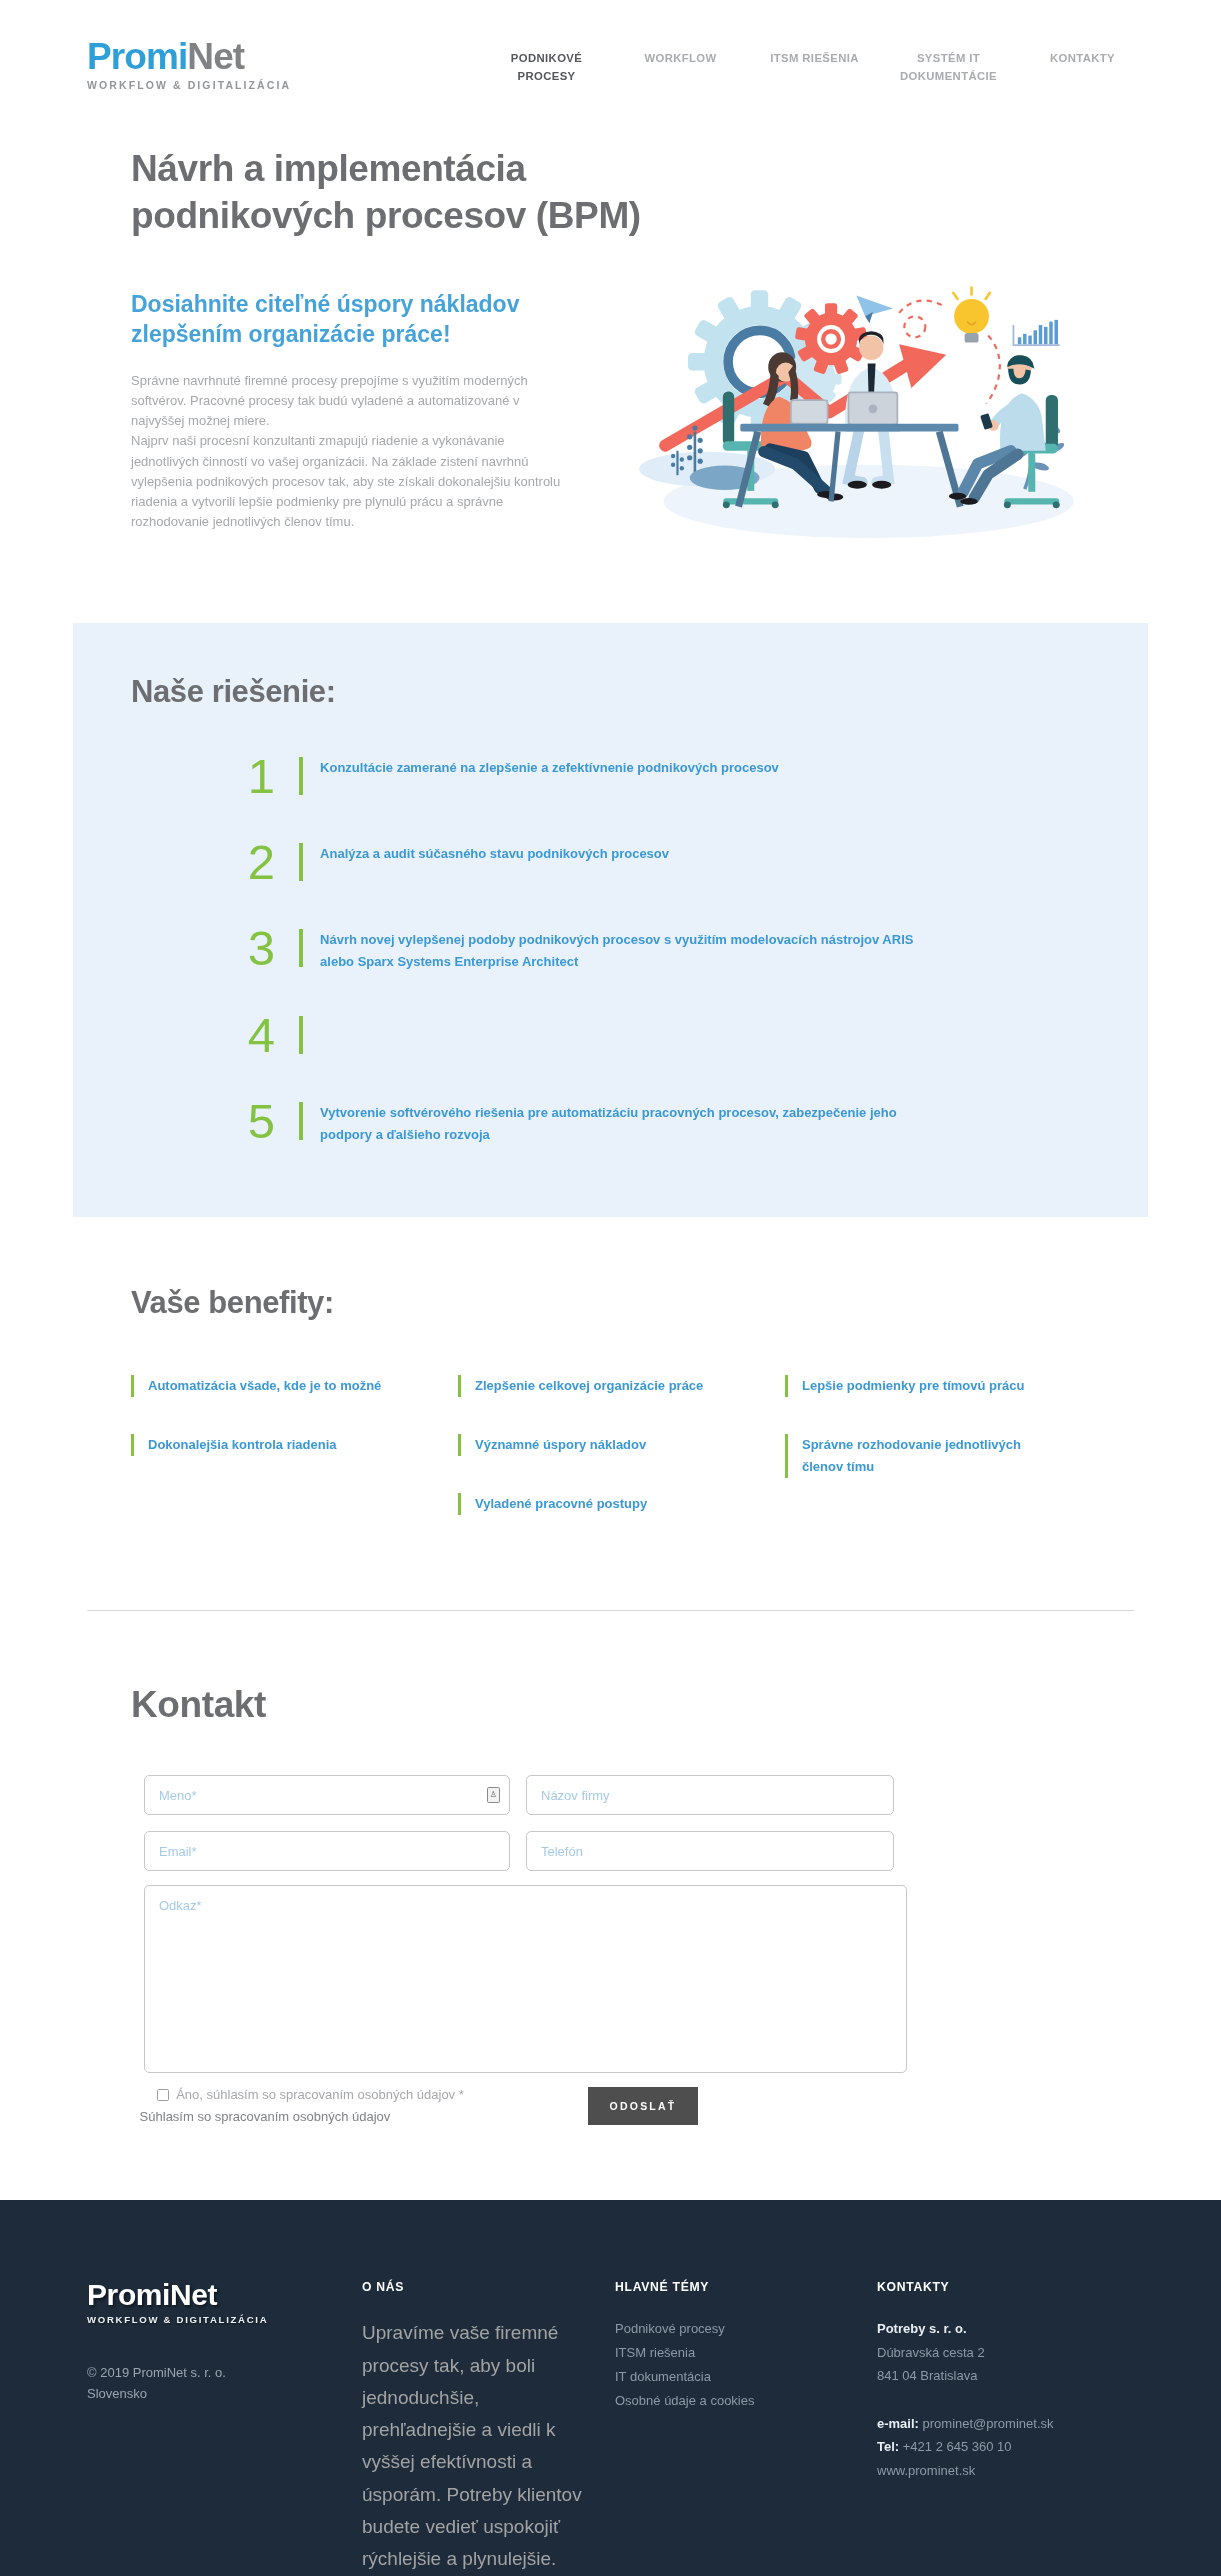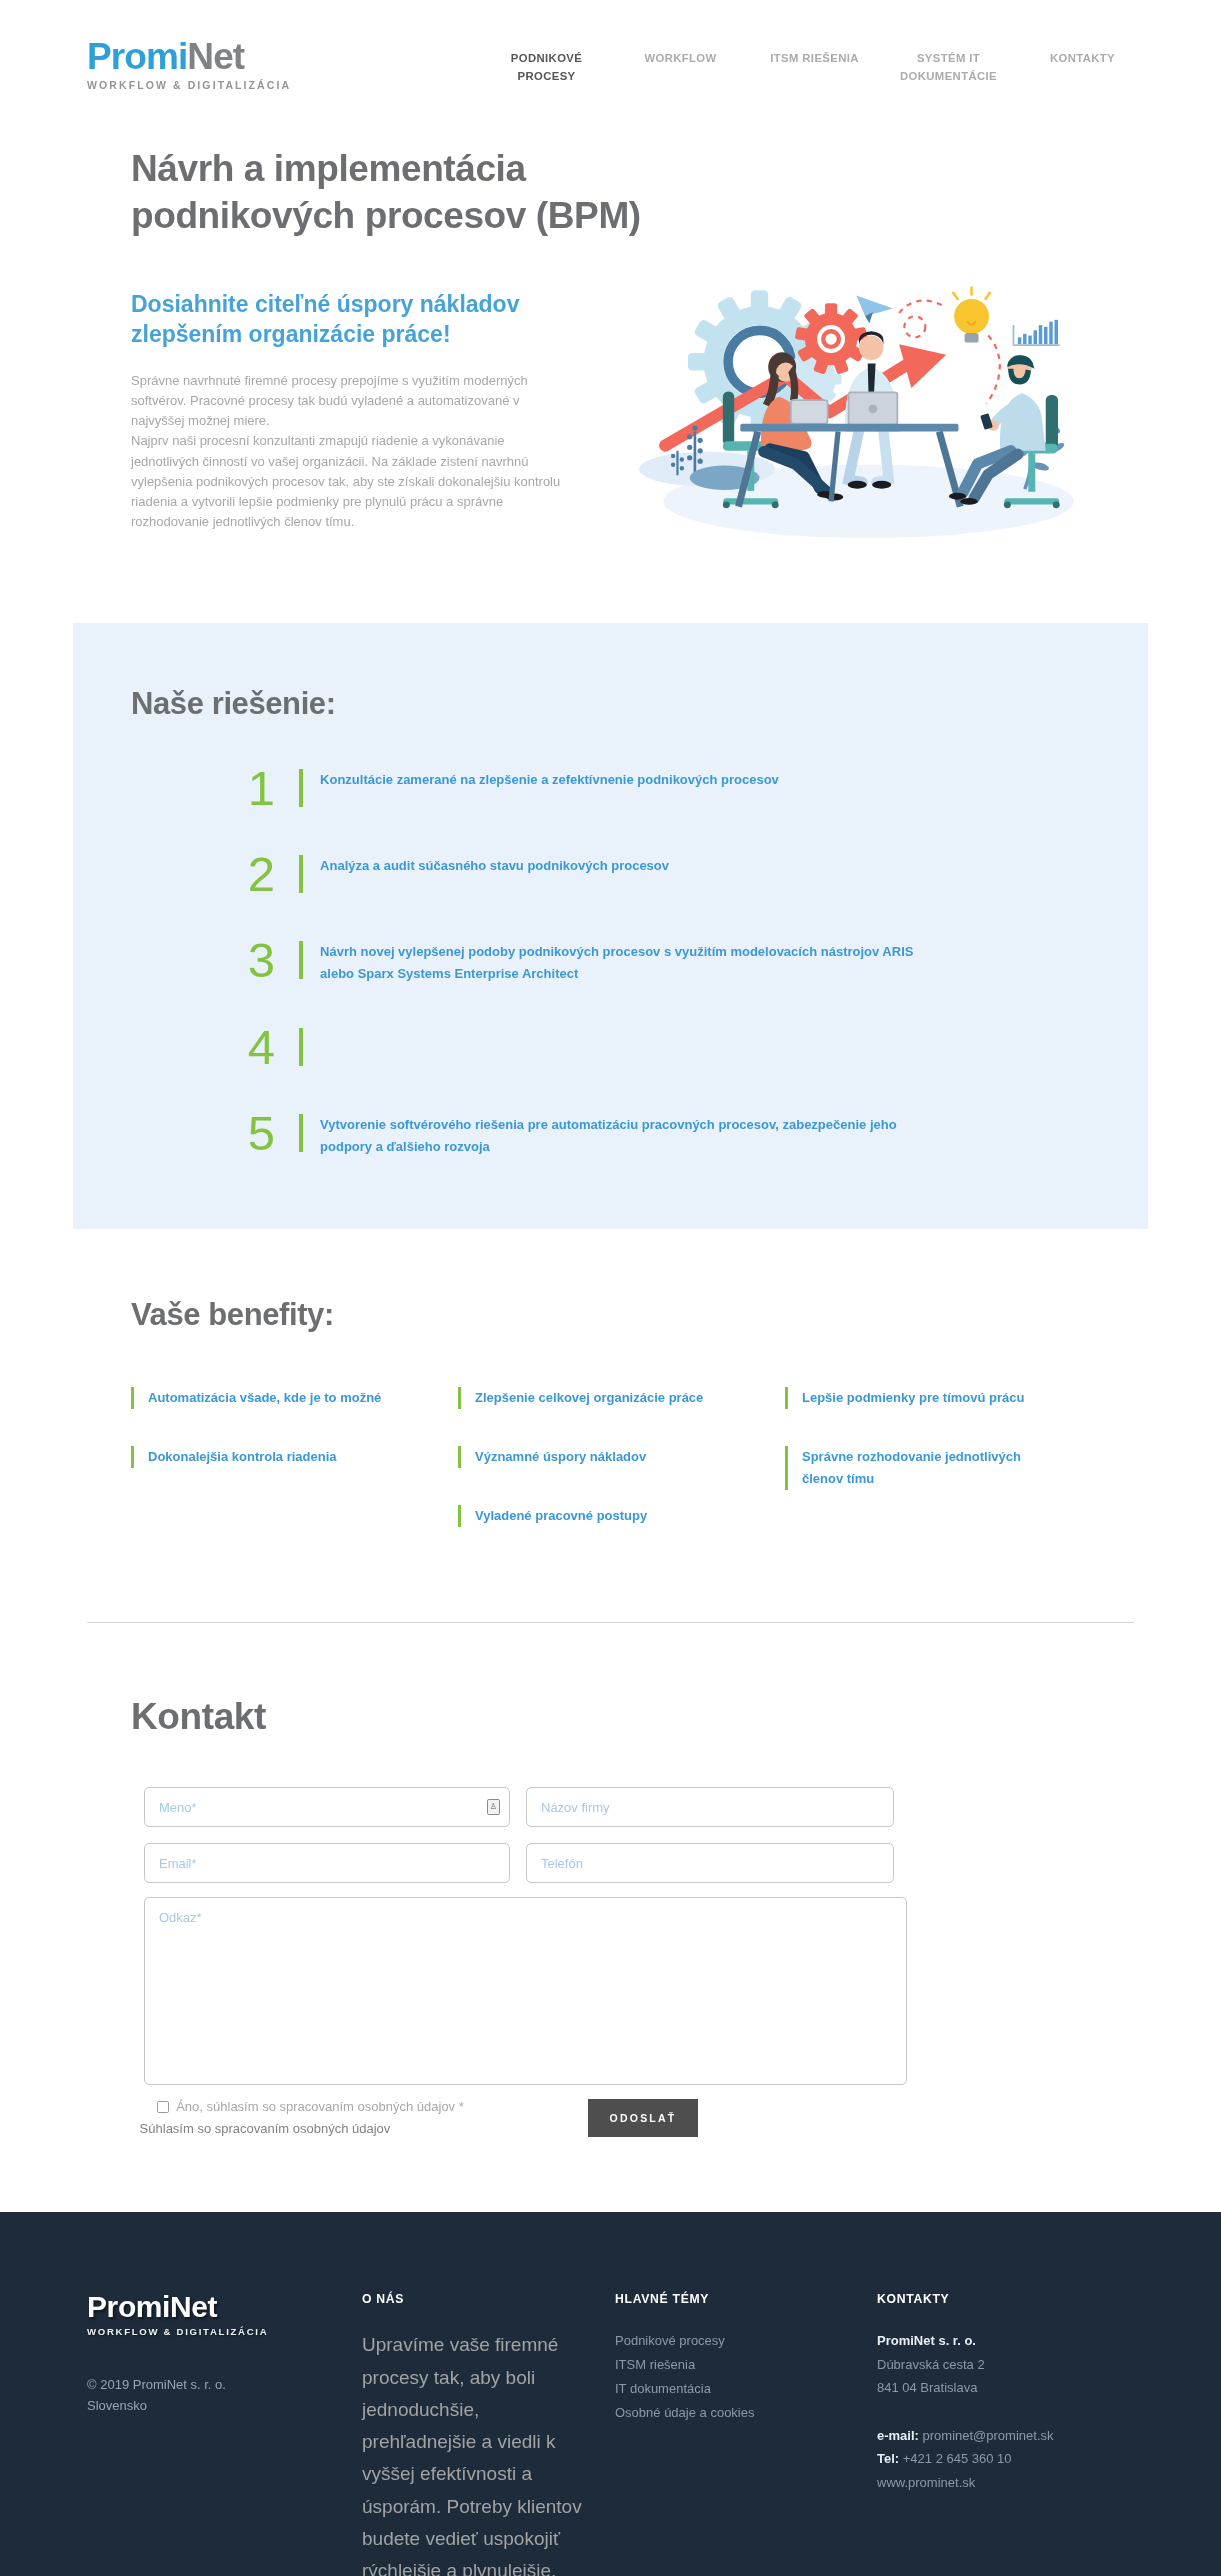--- a/index.html
+++ b/index.html
@@ -27,21 +27,21 @@
   .hero h1 { font-size:37px; line-height:1.28; font-weight:bold; color:#6d6e71; max-width:558px; letter-spacing:-0.4px; }
   .hero-cols { display:flex; margin-top:51px; }
   .hero-left { width:454px; flex:none; }
   .hero-left h2 { font-size:23px; line-height:1.3; font-weight:bold; color:#45a3d9; max-width:410px; }
   .hero-left p { font-size:13px; line-height:1.55; color:#a6a8ab; margin-top:21px; max-width:441px; }
   .hero-left p + p { margin-top:0; }
   .hero-illustration { width:489px; flex:none; margin-left:26px; margin-top:-26px; }
 
   
   .solution { width:1075px; margin:68px auto 0; background:#e9f2fb; padding:51px 58px 70px; }
-  .solution h2 { font-size:31px; font-weight:bold; color:#6d6e71; letter-spacing:-0.4px;margin-top:12px; }
+  .solution h2 { font-size:31px; font-weight:bold; color:#6d6e71; letter-spacing:-0.4px; }
   .solution-items { margin-top:42px; padding-left:105px; }
   .solution-item { display:flex; align-items:flex-start; margin-bottom:37px; }
   .solution-item:last-child { margin-bottom:0; }
   .solution-num { width:51px; text-align:center; font-size:49px; line-height:1; color:#84c341; font-weight:400; flex:none; }
   .solution-bar { width:3.5px; height:38px; background:#84c341; margin:5.2px 17.4px 0 12.2px; flex:none; }
   .solution-text { font-size:13px; font-weight:bold; color:#3b98d4; line-height:1.75; max-width:602px; padding-top:4.4px; }
 
   
   .benefits { padding:68px 0 0 44px; }
   .benefits h2 { font-size:31px; font-weight:bold; color:#6d6e71; letter-spacing:-0.4px; }
@@ -438,21 +438,21 @@
       <h4>HLAVNÉ TÉMY</h4>
       <div class="f-links">
         <a>Podnikové procesy</a>
         <a>ITSM riešenia</a>
         <a>IT dokumentácia</a>
         <a>Osobné údaje a cookies</a>
       </div>
     </div>
     <div class="f-col f-col-contacts">
       <h4>KONTAKTY</h4>
-      <div class="f-company">PromiNet s. r. o.</div>
+      <div class="f-company">Potreby s. r. o.</div>
       <div class="f-addr">Dúbravská cesta 2</div>
       <div class="f-addr">841 04 Bratislava</div>
       <div class="f-contact-lines">
         <div><span class="f-label">e-mail:</span> <a class="f-site">prominet@prominet.sk</a></div>
         <div><span class="f-label">Tel:</span> <span>+421 2 645 360 10</span></div>
         <div><a class="f-site">www.prominet.sk</a></div>
       </div>
     </div>
   </div>
 </footer>

